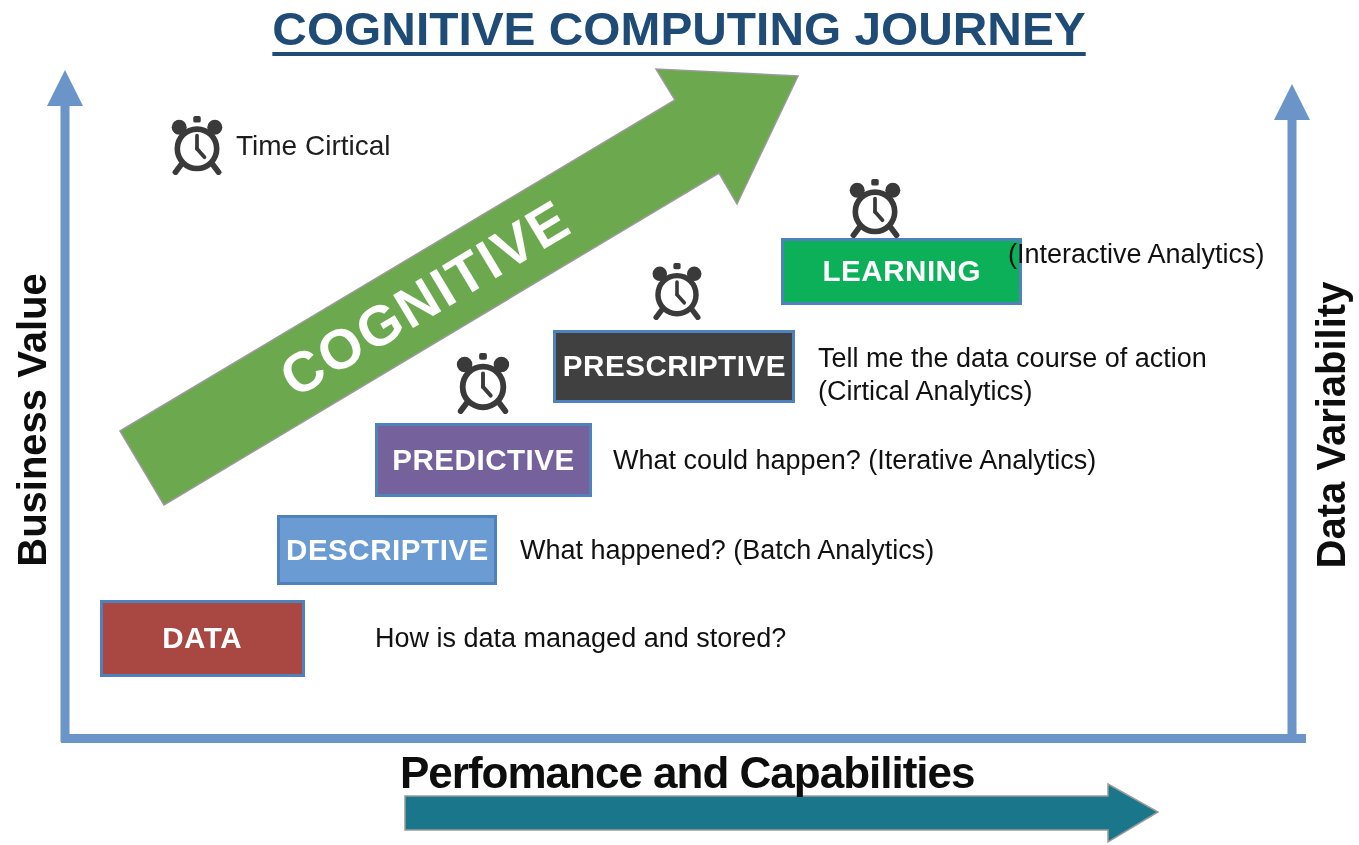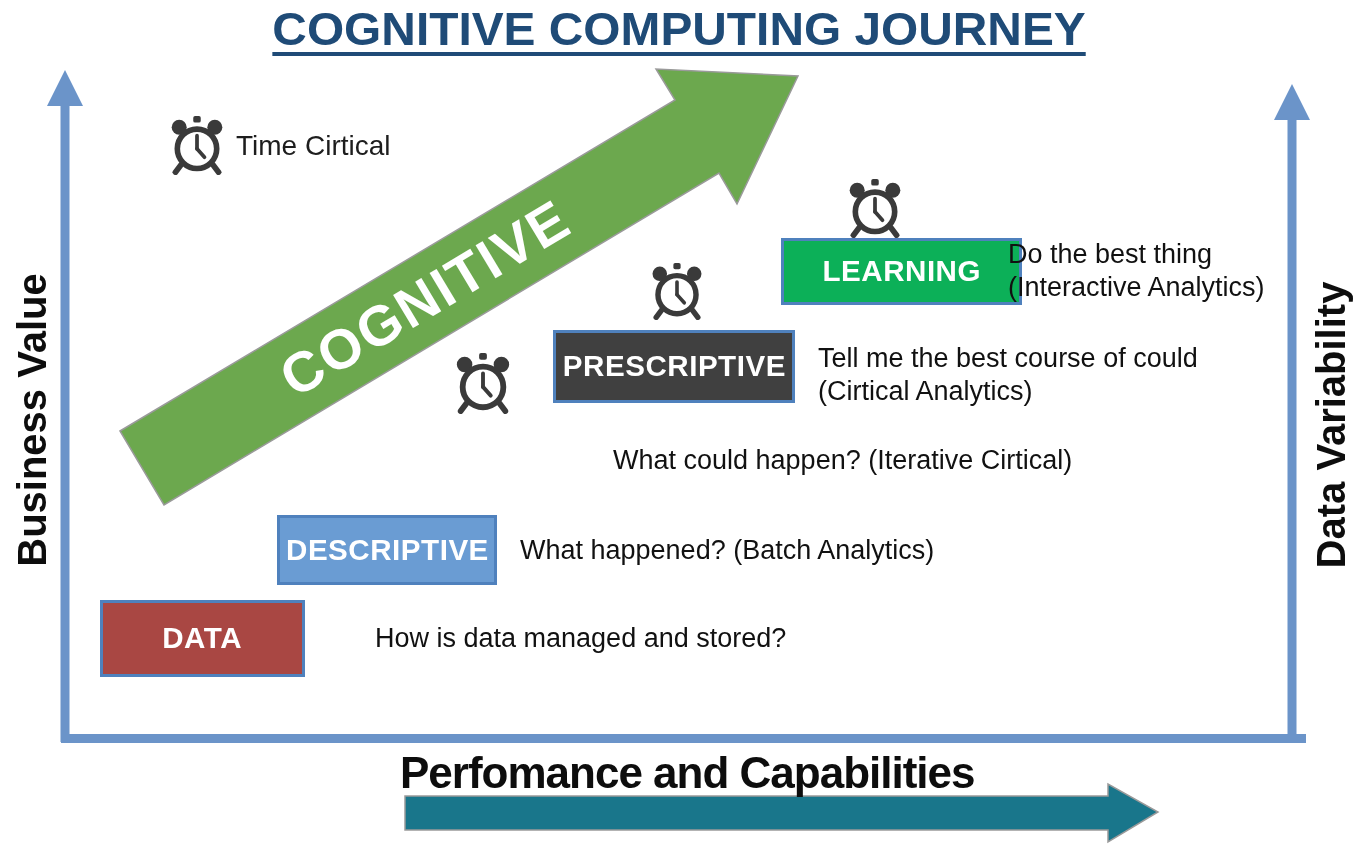--- a/index.html
+++ b/index.html
@@ -105,38 +105,40 @@
   <svg class="abs clock" style="left:845px;top:178px" width="60" height="60">
       <use href="#alarm"></use>
     </svg>
 
   <div class="stage-box" style="left: 277px; top: 515px; width: 220px; height: 70px; background: rgb(106, 156, 211);">
     <span class="stage-label">DESCRIPTIVE</span>
   </div>
   <div class="stage-box" style="left: 100px; top: 600px; width: 205px; height: 77px; background: rgb(169, 71, 67);">
     <span class="stage-label">DATA</span>
   </div>
+  <div class="stage-box" style="left: 375px; top: 423px; width: 217px; height: 74px; background: rgb(117, 97, 155);">
+    <span class="stage-label">PREDICTIVE</span>
+  </div>
   <div class="stage-box" style="left: 553px; top: 330px; width: 242px; height: 73px; background: #404040;">
     <span class="stage-label">PRESCRIPTIVE</span>
   </div>
   <div class="stage-box" style="left: 752px; top: 238px; width: 241px; height: 67px; background: rgb(12, 176, 88); margin-left: 29px;">
     <span class="stage-label">LEARNING</span>
   </div>
 
   <div class="stage-desc" style="left:520px;top:534px">
     <div>What happened? (Batch Analytics)</div>
   </div>
   <div class="stage-desc" style="left:375px;top:622px">
     <div>How is data managed and stored?</div>
   </div>
   <div class="stage-desc" style="left:613px;top:444px">
-    <div>What could happen? (Iterative Cirtical)</div>
+    <div>What could happen? (Iterative Analytics)</div>
   </div>
   <div class="stage-desc" style="left:818px;top:342px">
-    <div>Tell me the best course of could</div>
+    <div>Tell me the data course of action</div>
     <div>(Cirtical Analytics)</div>
   </div>
   <div class="stage-desc" style="left:1008px;top:238px">
-    <div>Do the best thing</div>
     <div>(Interactive Analytics)</div>
   </div>
 
 </div>
 
 </body></html>

